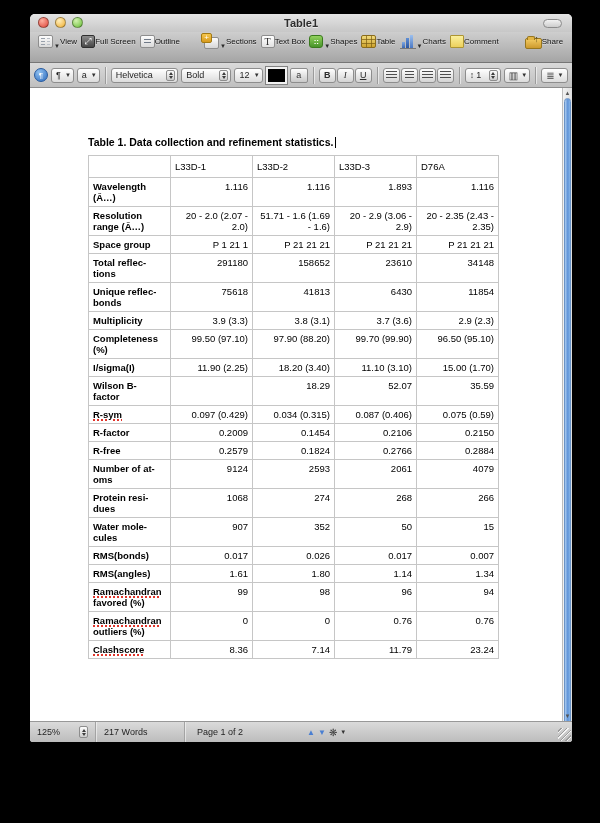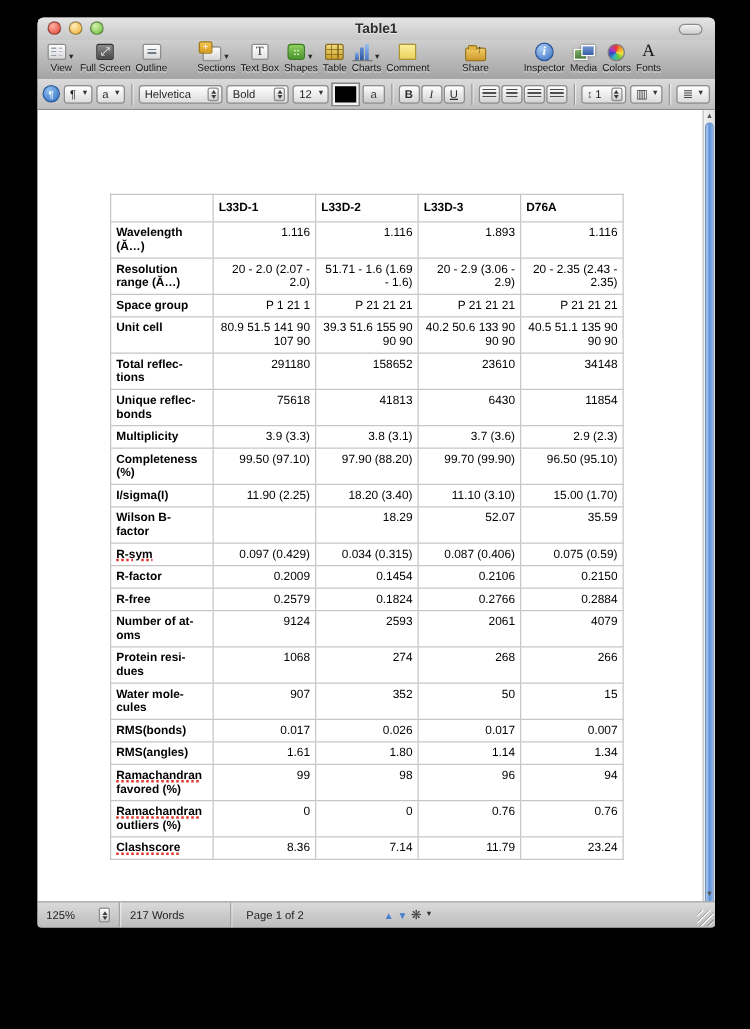--- a/index.html
+++ b/index.html
@@ -15,21 +15,21 @@
   .tl.red{background:radial-gradient(circle at 35% 30%,#ffb0a0,#dd4338);}
   .tl.yellow{background:radial-gradient(circle at 35% 30%,#ffeebc,#efae2e);}
   .tl.green{background:radial-gradient(circle at 35% 30%,#d2f2ae,#68bd37);}
   .win-title{flex:1;text-align:center;font-size:11px;font-weight:bold;color:#2e2e2e;
     text-shadow:0 1px 0 rgba(255,255,255,.6);}
   .pill{position:absolute;right:10px;top:5px;width:19px;height:9px;border:1px solid #8b8b8b;
     border-radius:6px;background:linear-gradient(#f2f2f2,#cdcdcd);box-sizing:border-box;}
   
   .toolbar{height:31px;flex:0 0 31px;background:linear-gradient(#cecece,#a5a5a5);
     border-bottom:1px solid #767676;display:flex;align-items:flex-start;padding:1px 4px 0 6px;box-sizing:border-box;}
-  .tb-item{display:flex;flex-direction:column;align-items:center;margin:0 2px;cursor:default;}
+  .tb-item{display:flex;align-items:center;margin:0 2px;cursor:default;}
   .tb-icon-row{height:17px;display:flex;align-items:center;}
   .tb-label{font-size:8px;color:#141414;white-space:nowrap;text-shadow:0 1px 0 rgba(255,255,255,.45);}
   .tb-drop{font-size:6px;color:#2a2a2a;margin-left:1px;align-self:flex-end;padding-bottom:1px;}
   .tbi-sections{margin-left:22px;}
   .tbi-share{margin-left:24px;}
   .tbi-inspector{margin-left:26px;}
   
   .ic{display:inline-flex;align-items:center;justify-content:center;box-sizing:border-box;}
   .ic-view{width:15px;height:13px;background:linear-gradient(#fdfdfd,#dadada);border:1px solid #8e8e8e;border-radius:2px;position:relative;}
   .ic-view::before{content:"";position:absolute;left:2px;top:2px;width:4px;bottom:2px;background:repeating-linear-gradient(#98a0aa 0 1px,transparent 1px 3px);}
@@ -94,21 +94,21 @@
   .col-icon{font-size:10px;color:#444;}
   .list-icon{font-size:10px;color:#444;}
   
   .docarea{flex:1;position:relative;background:#fff;overflow:hidden;}
   .doc-title{position:absolute;left:58px;top:48px;font-size:10.5px;font-weight:bold;color:#000;}
   .caret{display:inline-block;width:1px;height:11px;background:#000;margin-left:2px;vertical-align:-2px;}
   table.stats{position:absolute;left:58px;top:67px;width:409px;border-collapse:collapse;table-layout:fixed;}
   table.stats col{width:82px;}
   table.stats th,table.stats td{border:1px solid #c6c6c6;font-size:9.5px;line-height:11px;
     padding:3px 4px;vertical-align:top;white-space:pre-line;}
-  table.stats thead th{font-weight:bold;text-align:left;padding:5px 4px;margin-left:44px;}
+  table.stats thead th{font-weight:normal;text-align:left;padding:5px 4px;margin-left:44px;}
   table.stats th.rowlabel{font-weight:bold;text-align:left;margin-top:36px;}
   table.stats td{text-align:right;font-weight:normal;color:#000;}
   .spell{text-decoration:underline;text-decoration-style:dotted;text-decoration-color:#e0352b;text-decoration-thickness:1.5px;text-underline-offset:1px;}
   
   .vscroll{position:absolute;right:0;top:0;bottom:0;width:10px;background:linear-gradient(90deg,#f2f2f2,#dedede);border-left:1px solid #bdbdbd;box-sizing:border-box;}
   .vthumb{position:absolute;left:1px;right:1px;top:10px;height:652px;border-radius:4px;
     background:linear-gradient(90deg,#aecdf0,#5e93d8 55%,#86b4e8);border:1px solid #6a93c6;box-sizing:border-box;}
   .sarr{position:absolute;left:0;right:0;text-align:center;font-size:6px;color:#555;line-height:8px;}
   .sarr.up{top:1px;} .sarr.down{bottom:1px;}
   
@@ -292,20 +292,21 @@
         <span class="drop">▼</span>
     </span>
     <span class="fb-sep"></span>
     <span class="fb-select" style="width:32px">
       <span class="list-icon">≣</span>
         <span class="drop">▼</span>
     </span>
   </div>
 
   <div class="docarea">
+    <div class="doc-title"><span>Table 1.  Data collection and refinement statistics.</span><span class="caret"></span></div>
     <table class="stats">
       <colgroup>
           <col>
           <col>
           <col>
           <col>
           <col>
         </colgroup>
       <thead>
           <tr>
@@ -338,31 +339,20 @@
 2.35)</td>
           </tr>
           <tr>
             <th class="rowlabel">Space group</th>
             <td>P 1 21 1</td>
             <td>P 21 21 21</td>
             <td>P 21 21 21</td>
             <td>P 21 21 21</td>
           </tr>
           <tr>
-            <th class="rowlabel">Unit cell</th>
-            <td>80.9 51.5 141 90
-107 90</td>
-            <td>39.3 51.6 155 90
-90 90</td>
-            <td>40.2 50.6 133 90
-90 90</td>
-            <td>40.5 51.1 135 90
-90 90</td>
-          </tr>
-          <tr>
             <th class="rowlabel">Total reflec-
 tions</th>
             <td>291180</td>
             <td>158652</td>
             <td>23610</td>
             <td>34148</td>
           </tr>
           <tr>
             <th class="rowlabel">Unique reflec-
 bonds</th>

